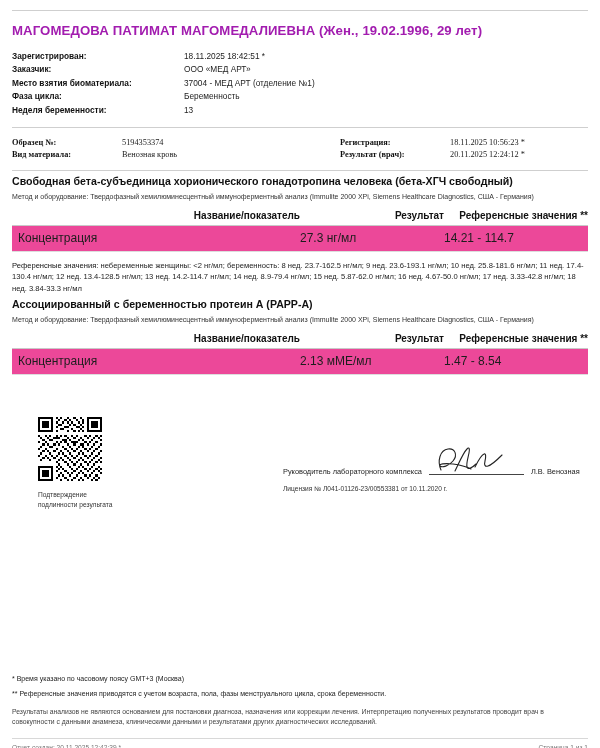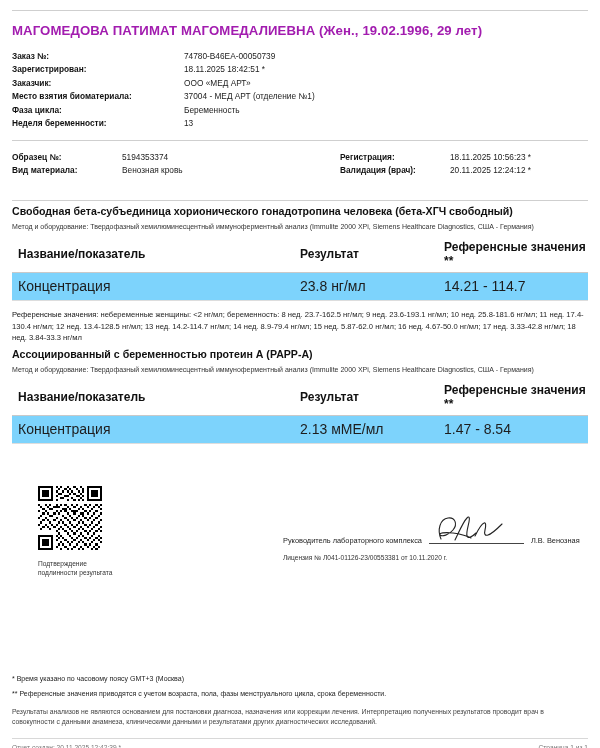--- a/index.html
+++ b/index.html
@@ -56,21 +56,22 @@
   }
   .kv-value { color: #222; }
 
   .spacer-10 { height: 10px; }
 
   
   .sample-block {
     display: flex;
     width: 100%;
     margin-top: 9px;
-    margin-bottom: 24px;
+    margin-bottom: 9px;
+    font-family: Liberation Serif, serif;
   }
   .sample-col { flex: 0 0 50%; }
   .sample-col.right { padding-left: 40px; box-sizing: border-box;}
   .sample-col table { border-collapse: collapse; width: 100%; }
   .sample-col td {
     font-size: 8.3px;
     padding: 1.5px 0;
     vertical-align: top;
   }
   .sample-col .kv-label { width: 110px; }
@@ -86,36 +87,36 @@
     font-size: 7.0px;
     color: #333;
     margin: 0 0 9px 0;
     line-height: 1.3;
   }
   .res-table {
     width: 100%;
     border-collapse: collapse;
   }
   .res-table th {
-    text-align: left;
-    font-size: 12px;
+    text-align: right;
+    font-size: 10px;
     font-weight: bold;
     padding: 0 0 4px 0;
     border-bottom: 1px solid #c9c9c9;
     color: #111;
   }
   .res-table th.c-name { width: 50%; padding-left: 6px;}
   .res-table th.c-res { width: 25%; }
   .res-table th.c-ref { width: 25%; }
   .res-table td {
-    font-size: 14px;
+    font-size: 12px;
     padding: 5px 0 6px 0;
     color: #1d1d1d;
     border-bottom: 1px solid #dddddd;
-    background: #7dd3fc;
+    background: #ec4899;
   }
   .res-table td.c-name { padding-left: 6px; }
 
   .ref-para {
     font-size: 7.6px;
     line-height: 1.5;
     color: #222;
     margin: 8px 0 0 0;
   }
   .ref-para b { font-weight: normal; color: #111; }
@@ -222,24 +223,20 @@
 <body>
 
 <div class="page">
 
   <hr class="rule rule-top">
 
   <div class="patient-name">МАГОМЕДОВА ПАТИМАТ МАГОМЕДАЛИЕВНА (Жен., 19.02.1996, 29 лет)</div>
 
   <table class="kv-table">
     <tbody>
-      <tr>
-        <td class="kv-label">Заказ №:</td>
-        <td class="kv-value">74780-B46EA-00050739</td>
-      </tr>
       <tr>
         <td class="kv-label">Зарегистрирован:</td>
         <td class="kv-value">18.11.2025 18:42:51 *</td>
       </tr>
       <tr>
         <td class="kv-label">Заказчик:</td>
         <td class="kv-value">ООО «МЕД АРТ»</td>
       </tr>
       <tr>
         <td class="kv-label">Место взятия биоматериала:</td>
@@ -275,21 +272,21 @@
       </table>
     </div>
     <div class="sample-col right">
       <table>
         <tbody>
           <tr>
             <td class="kv-label">Регистрация:</td>
             <td class="kv-value">18.11.2025 10:56:23 *</td>
           </tr>
           <tr>
-            <td class="kv-label">Валидация (врач):</td>
+            <td class="kv-label">Результат (врач):</td>
             <td class="kv-value">20.11.2025 12:24:12 *</td>
           </tr>
         </tbody>
       </table>
     </div>
   </div>
 
   <hr class="rule">
 
   <div>
@@ -299,21 +296,21 @@
       <thead>
         <tr>
           <th class="c-name">Название/показатель</th>
           <th class="c-res">Результат</th>
           <th class="c-ref">Референсные значения **</th>
         </tr>
       </thead>
       <tbody>
         <tr>
           <td class="c-name">Концентрация</td>
-          <td class="c-res">23.8 нг/мл</td>
+          <td class="c-res">27.3 нг/мл</td>
           <td class="c-ref">14.21 - 114.7</td>
         </tr>
       </tbody>
     </table>
     <p class="ref-para"><b>Референсные значения:</b><span> небеременные женщины: &lt;2 нг/мл; беременность: 8 нед. 23.7-162.5 нг/мл; 9 нед. 23.6-193.1 нг/мл; 10 нед. 25.8-181.6 нг/мл; 11 нед. 17.4-130.4 нг/мл; 12  нед. 13.4-128.5 нг/мл; 13 нед. 14.2-114.7 нг/мл; 14 нед. 8.9-79.4 нг/мл; 15 нед. 5.87-62.0 нг/мл; 16 нед. 4.67-50.0 нг/мл; 17 нед. 3.33-42.8 нг/мл; 18  нед. 3.84-33.3 нг/мл</span></p>
   </div>
 
   <div>
     <div class="test-title">Ассоциированный с беременностью протеин А (PAPP-A)</div>
     <div class="test-method">Метод и оборудование: Твердофазный хемилюминесцентный иммуноферментный анализ (Immulite 2000 XPi, Siemens Healthcare Diagnostics, США - Германия)</div>

